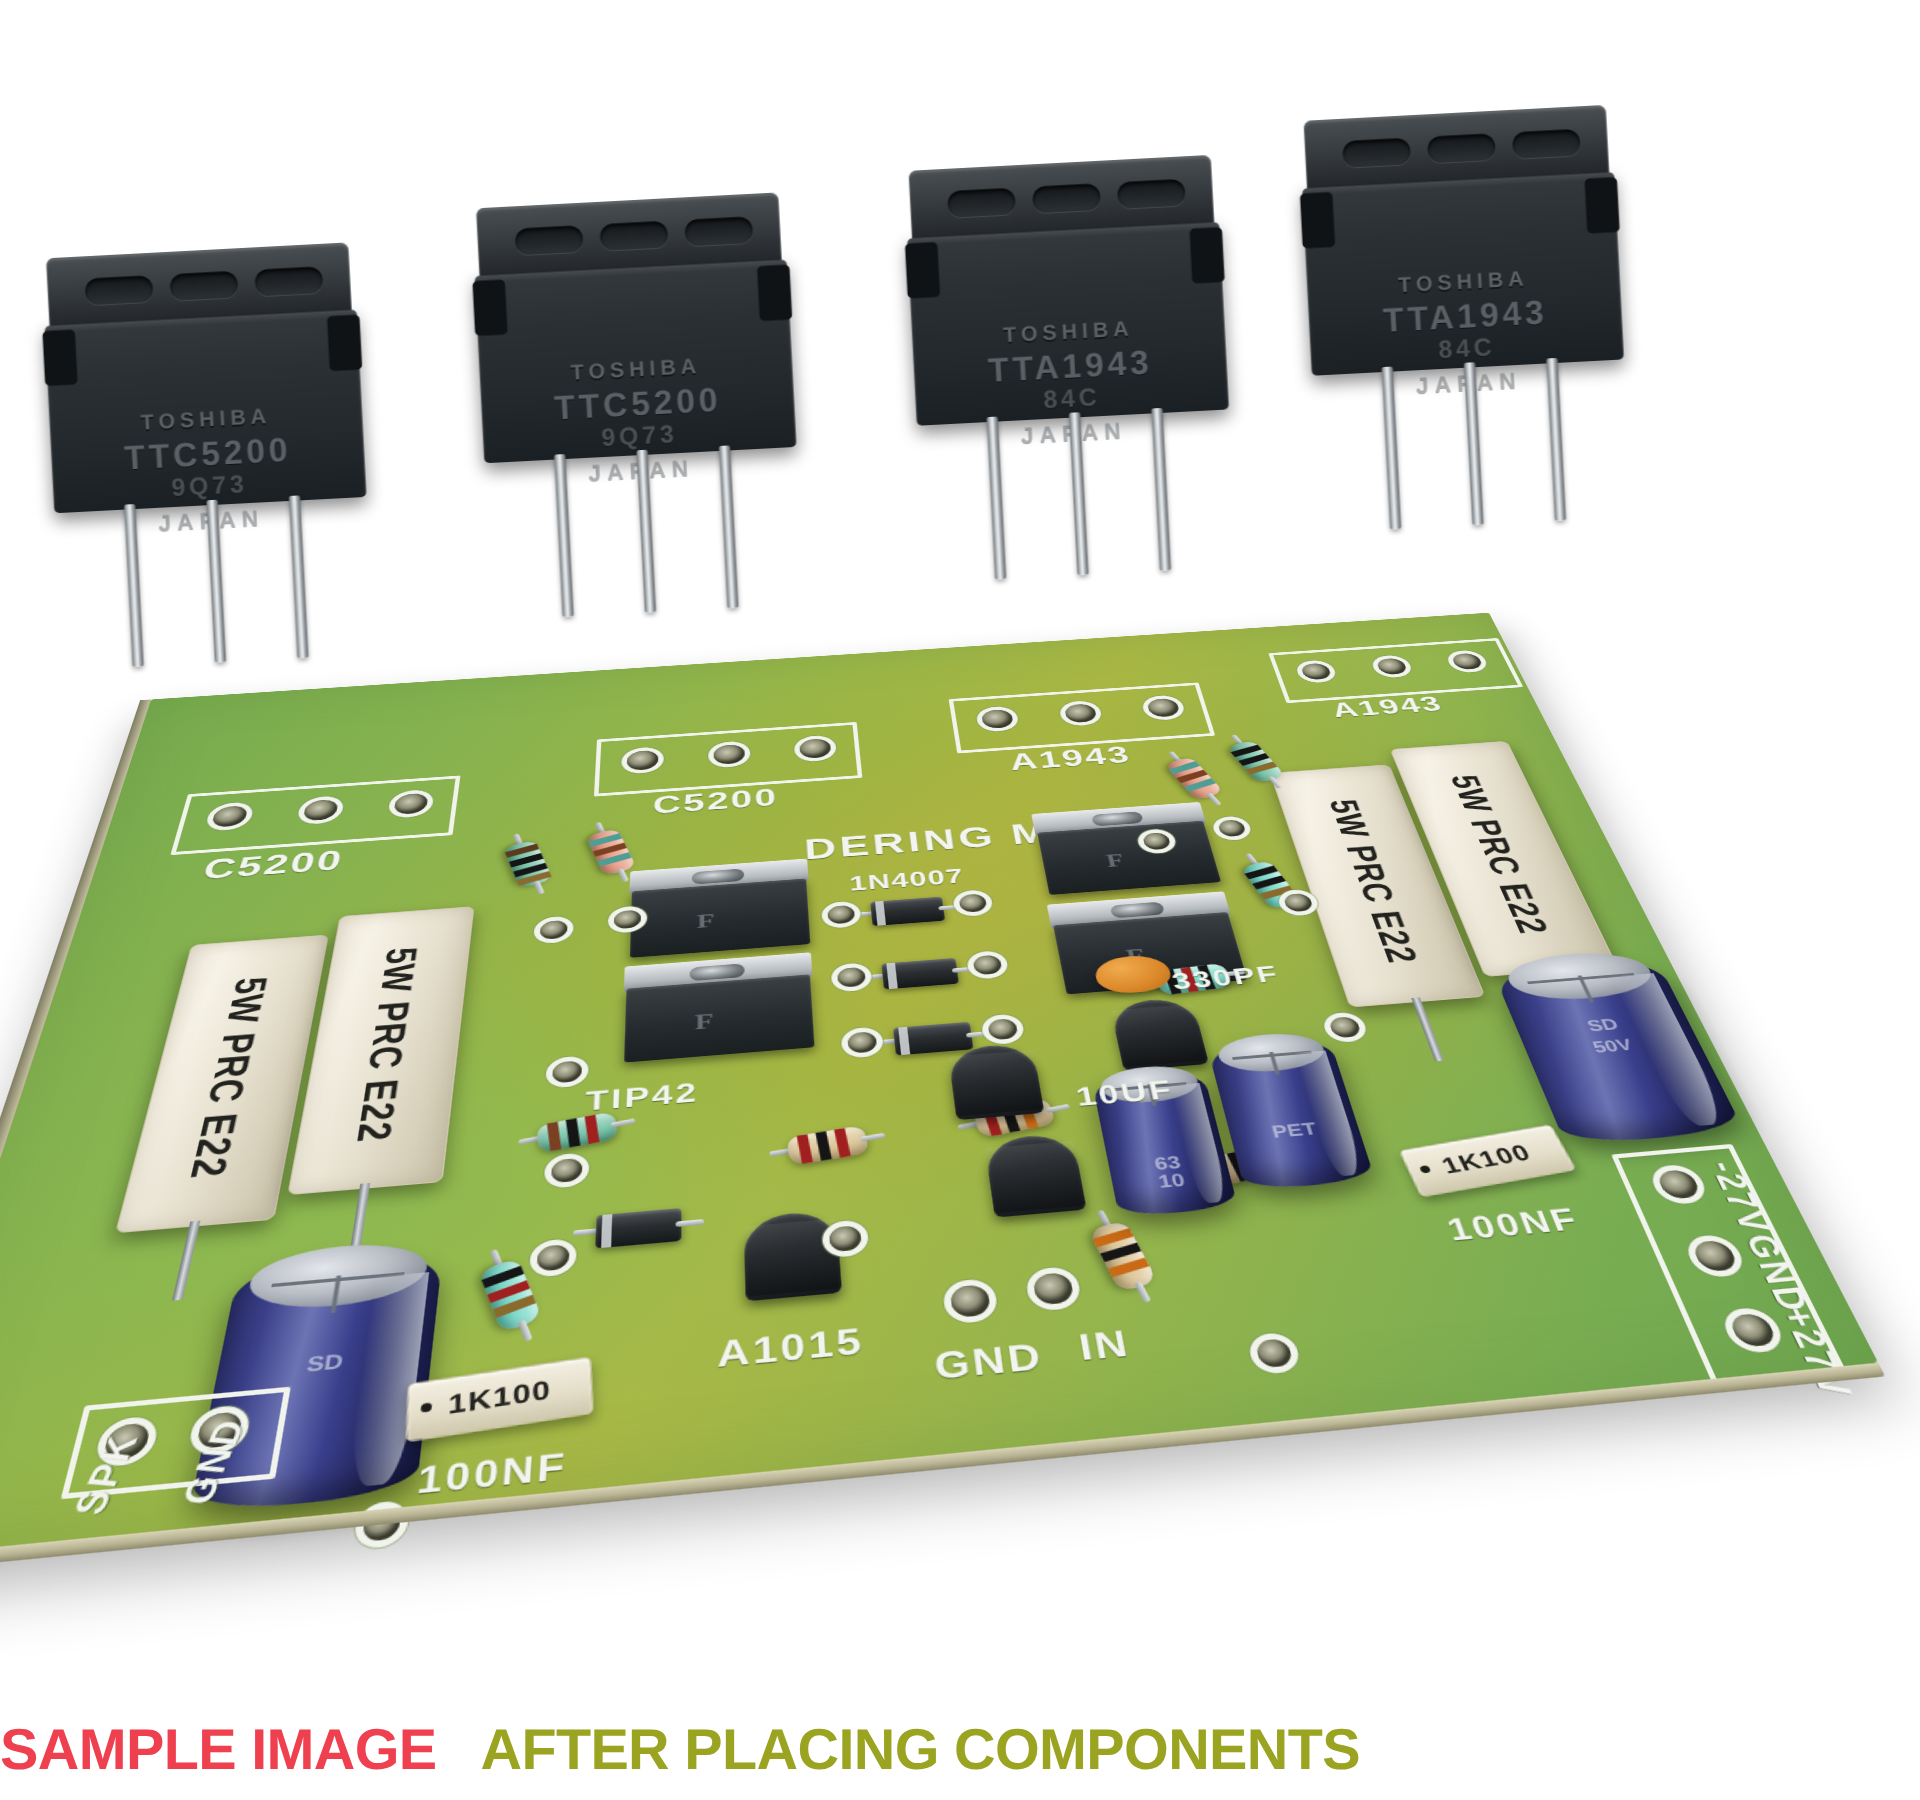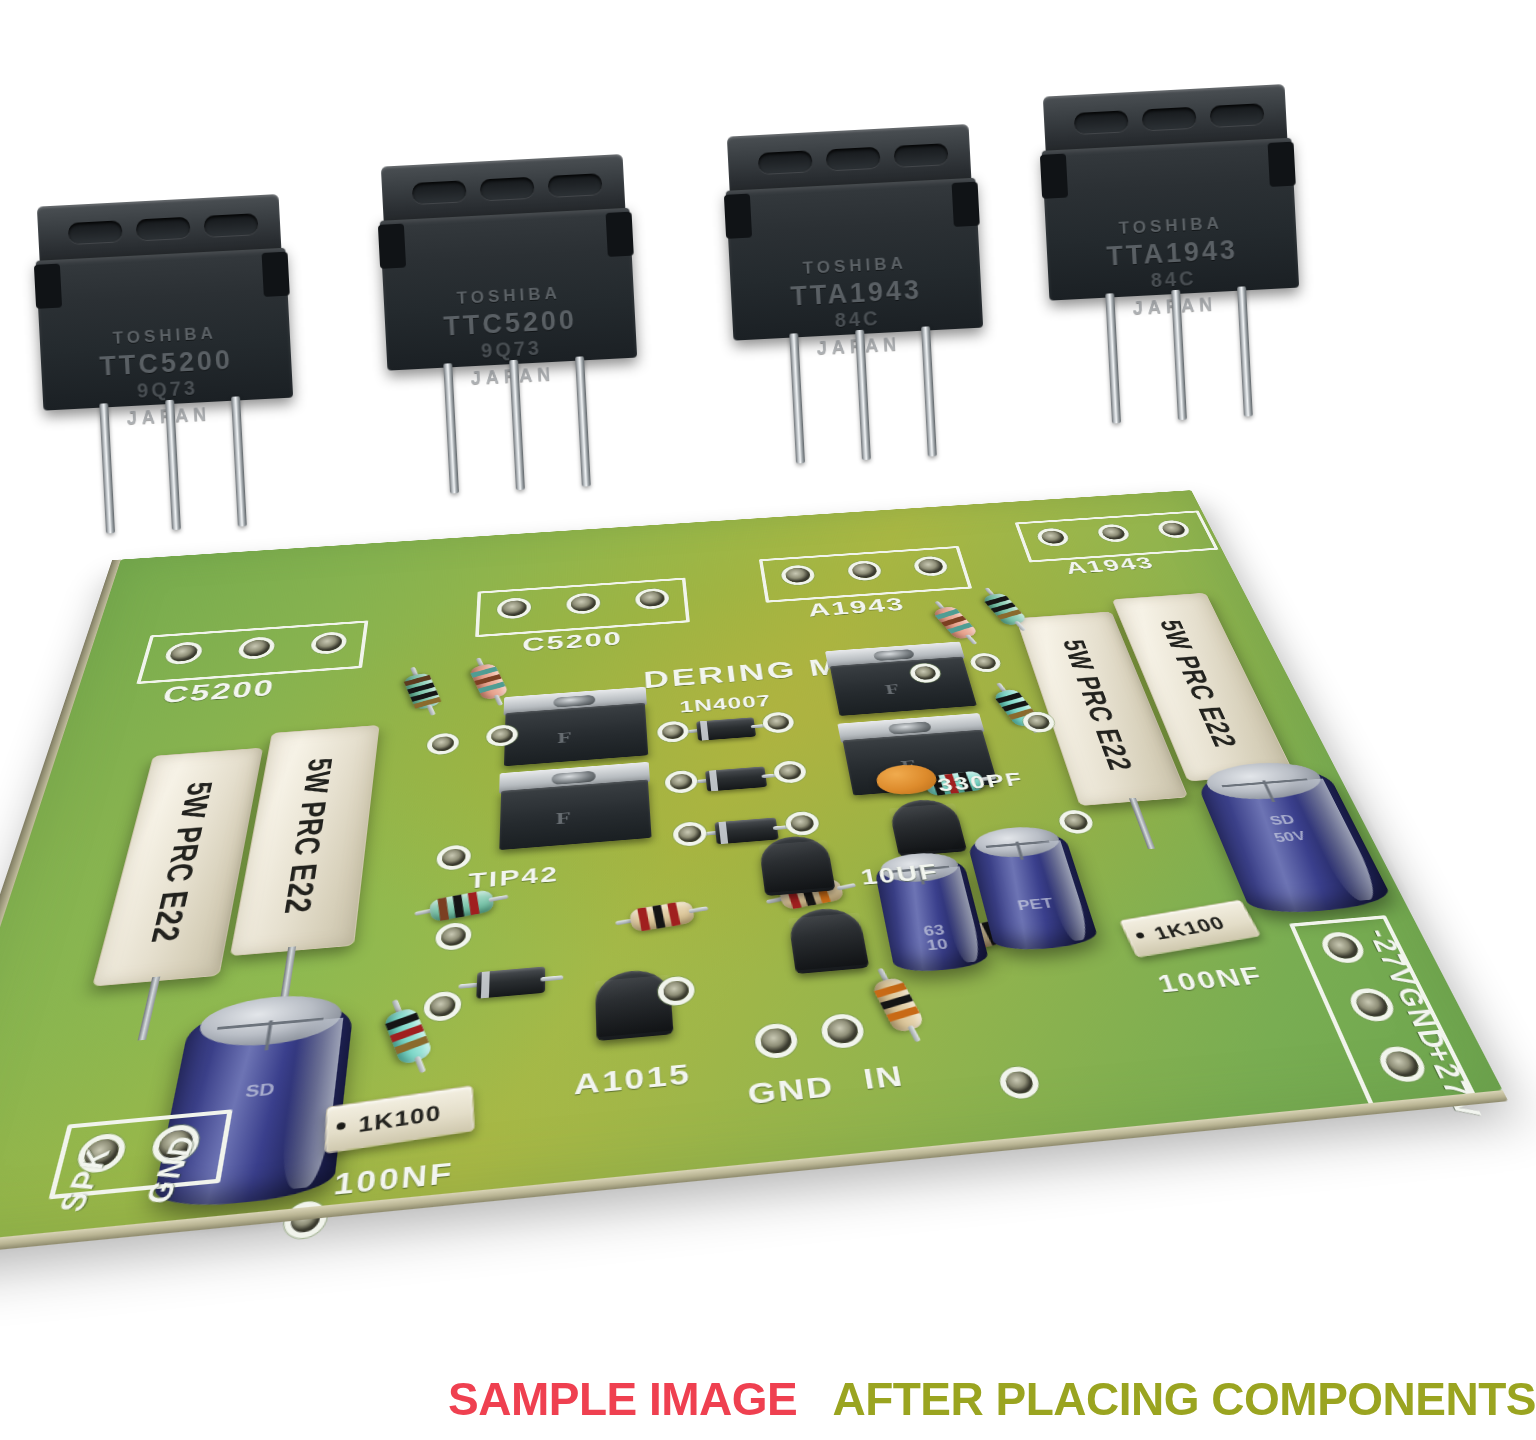--- a/index.html
+++ b/index.html
@@ -4,21 +4,21 @@
 <title>PCB Sample Image</title>
 <style>
   html,body{margin:0;padding:0;background:#ffffff;}
   body{width:1536px;height:1440px;overflow:hidden;
        font-family:"Liberation Sans",sans-serif;position:relative;}
 
   
   #stage{position:absolute;left:0;top:0;width:1536px;height:1440px;background:#fff;}
 
   
-  #caption{position:absolute;left:0;top:1372px;width:1536px;text-align:right;
+  #caption{position:absolute;left:0;top:1372px;width:1536px;text-align:left;
            font-family:"Liberation Sans",sans-serif;font-weight:bold;
            font-size:46px;letter-spacing:-0.5px;white-space:nowrap;}
   #caption .red{color:#ef4050;}
   #caption .olive{color:#9aa420;}
 
   
   #board-wrap{position:absolute;left:0px;top:300px;width:1450px;height:1000px;
               transform-style:preserve-3d;perspective:1600px;}
   #board{position:absolute;left:50px;top:30px;width:1290px;height:900px;
          transform:rotateX(46deg) rotateZ(-6.5deg) skewX(-2deg);

